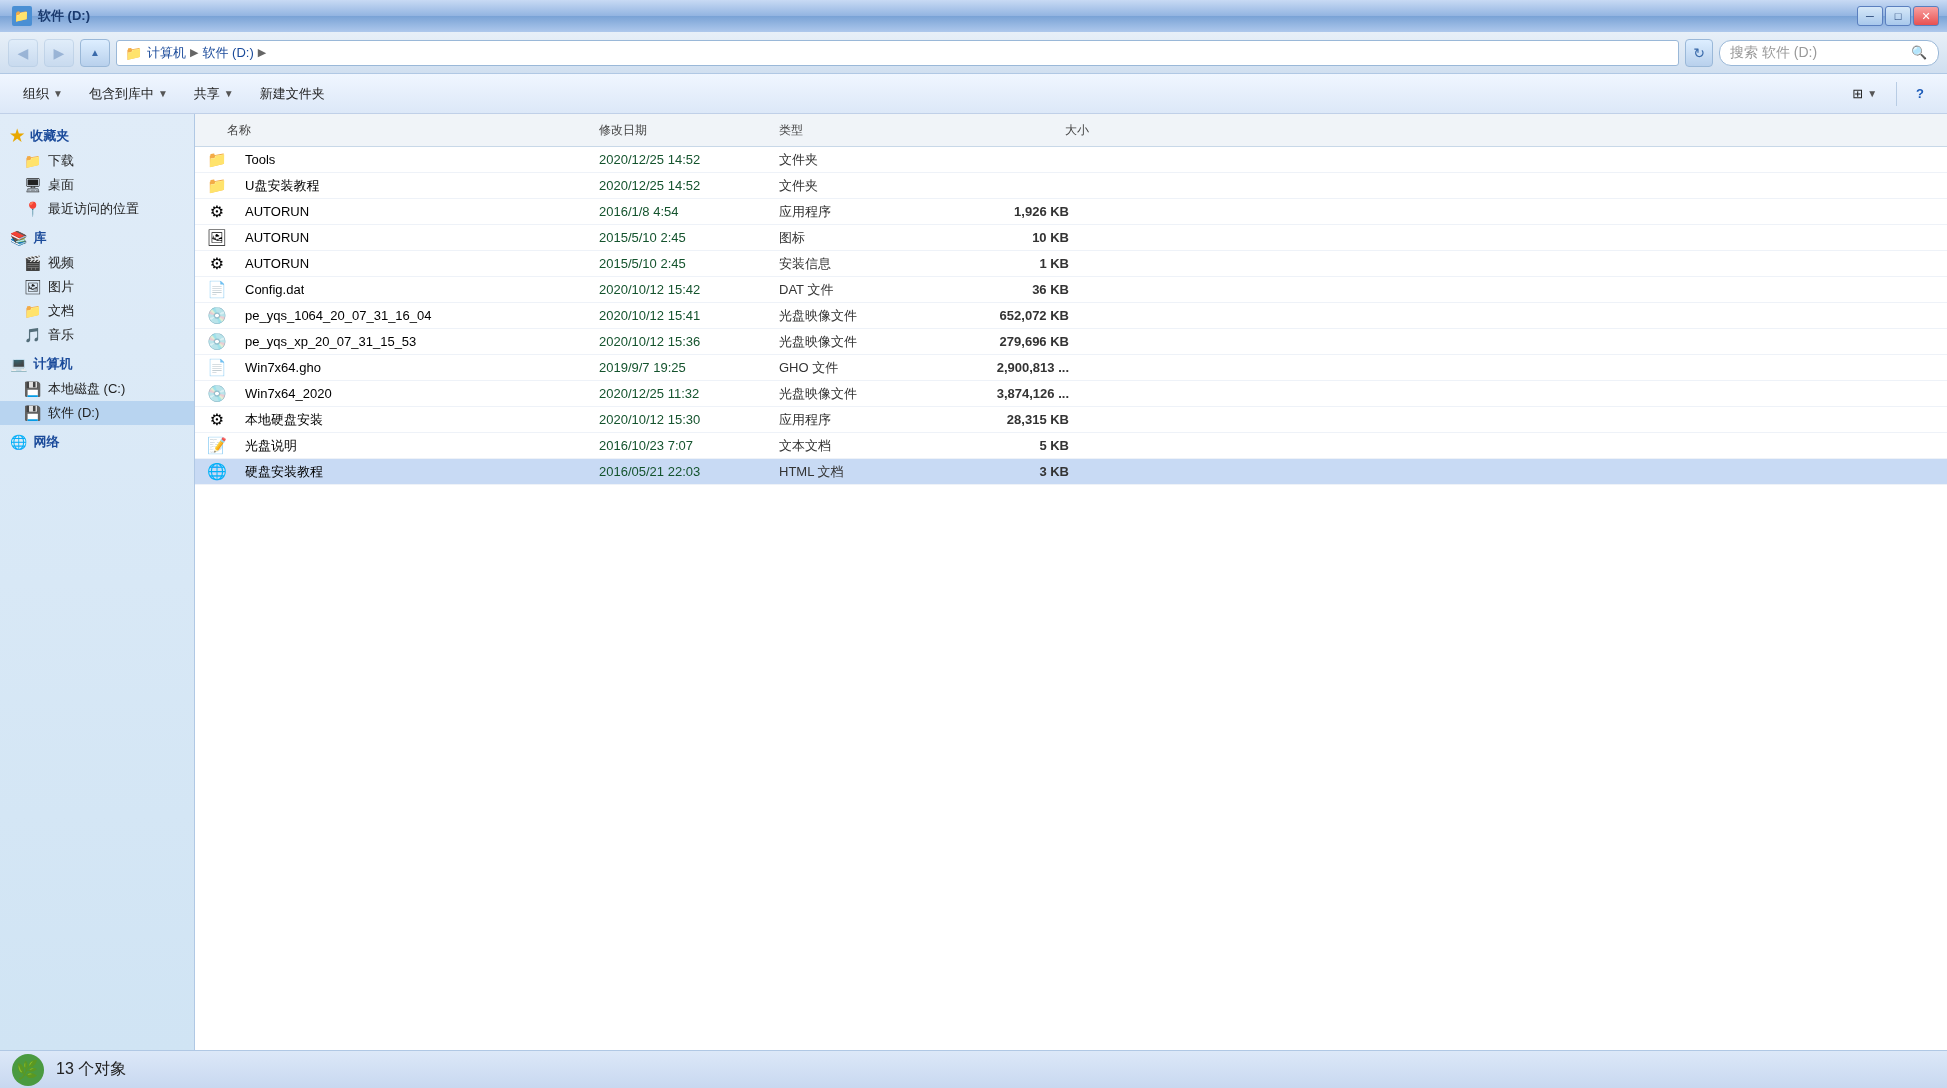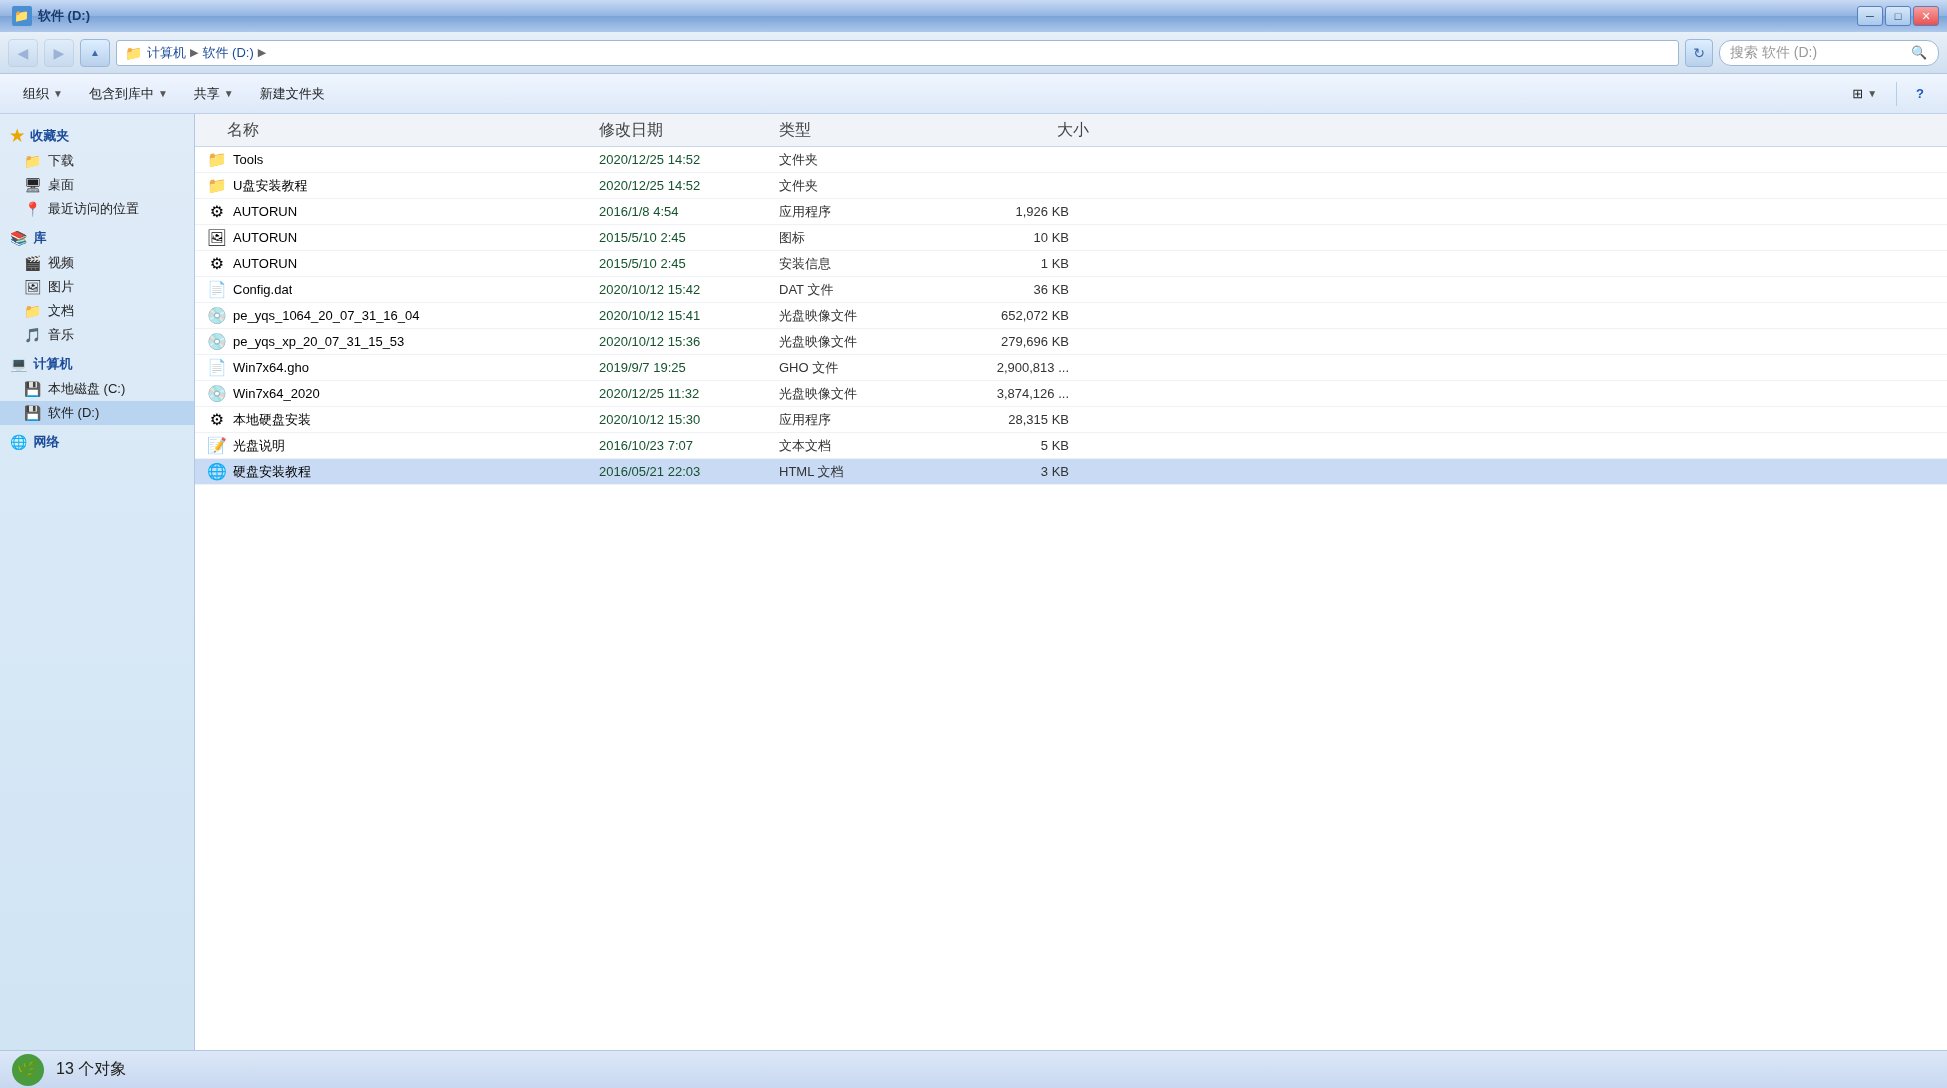--- a/index.html
+++ b/index.html
@@ -200,21 +200,21 @@
       flex: 1;
       background: #fff;
       overflow-y: auto;
     }
     .column-header {
       display: flex;
       align-items: center;
       background: #f0f4f8;
       border-bottom: 1px solid #c8d8e8;
       height: 28px;
-      font-size: 16px;
+      font-size: 12px;
       color: #444;
       padding: 16px 4px;
     }
     .col-name { width: 400px; padding-left: 28px; font-weight: normal; cursor: pointer; }
     .col-date { width: 180px; cursor: pointer; }
     .col-type { width: 180px; cursor: pointer; }
     .col-size { width: 130px; text-align: right; cursor: pointer; }
 
     .file-row {
       display: flex;
@@ -237,24 +237,24 @@
       overflow: hidden;
       white-space: nowrap;
       text-overflow: ellipsis;
     }
     .file-icon {
       width: 20px; height: 20px;
       display: flex; align-items: center; justify-content: center;
       font-size: 16px;
       flex-shrink: 0;
     }
-    .file-name-text { overflow: hidden; text-overflow: ellipsis; white-space: nowrap; }
+    .file-name-text { overflow: hidden; text-overflow: ellipsis; white-space: nowrap; margin-left: 12px; }
     .file-date { width: 180px; color: #14532d; }
     .file-type { width: 180px; color: #333; }
-    .file-size { width: 130px; text-align: right; color: #333; padding-right: 20px; }
+    .file-size { width: 130px; text-align: right; color: #333; padding-right: 20px; font-weight: bold; }
 
     
     .status-bar {
       height: 38px;
       background: linear-gradient(to bottom, #dce8f8 0%, #c8d8f0 100%);
       border-top: 1px solid #b0c8e4;
       display: flex;
       align-items: center;
       padding: 0 12px;
       gap: 12px;

